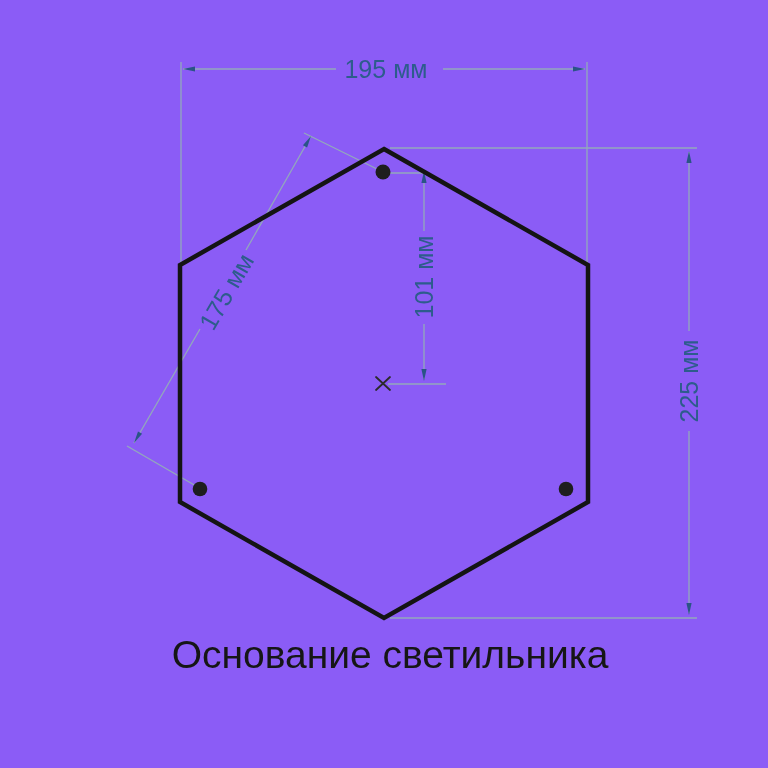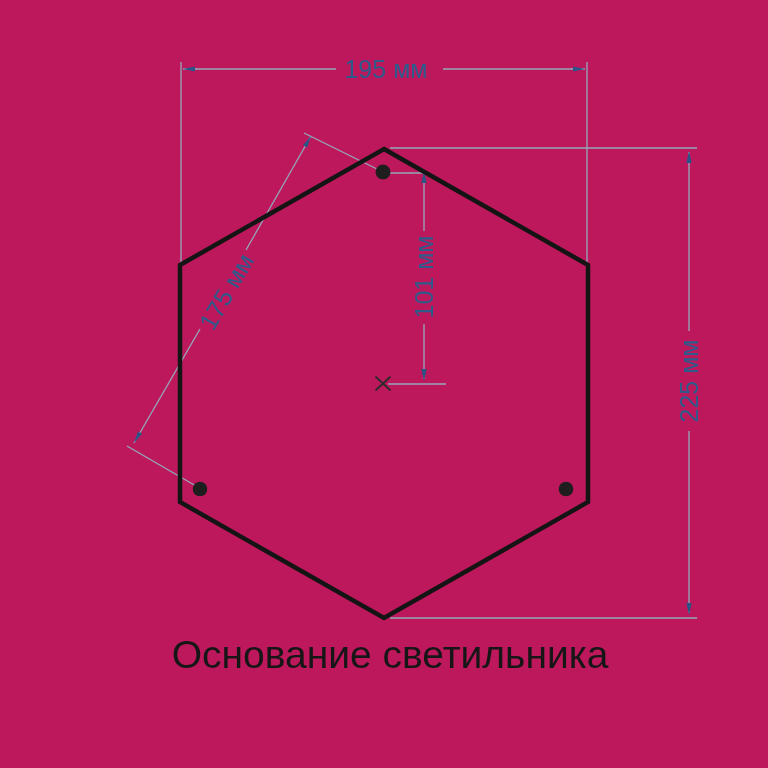--- a/index.html
+++ b/index.html
@@ -4,21 +4,21 @@
 <style>
   html, body {
     margin: 0;
     padding: 0;
     background: #ffffff;
   }
   .stage {
     position: relative;
     width: 768px;
     height: 768px;
-    background: #be185d;
+    background: #8b5cf6;
     overflow: hidden;
     font-family: "Liberation Sans", sans-serif;
   }
   svg { display: block; }
   .dim-line {
     stroke: #93a9bb;
     stroke-width: 1.3;
     fill: none;
   }
   .dim-arrow { fill: #2a5486; stroke: none; }

